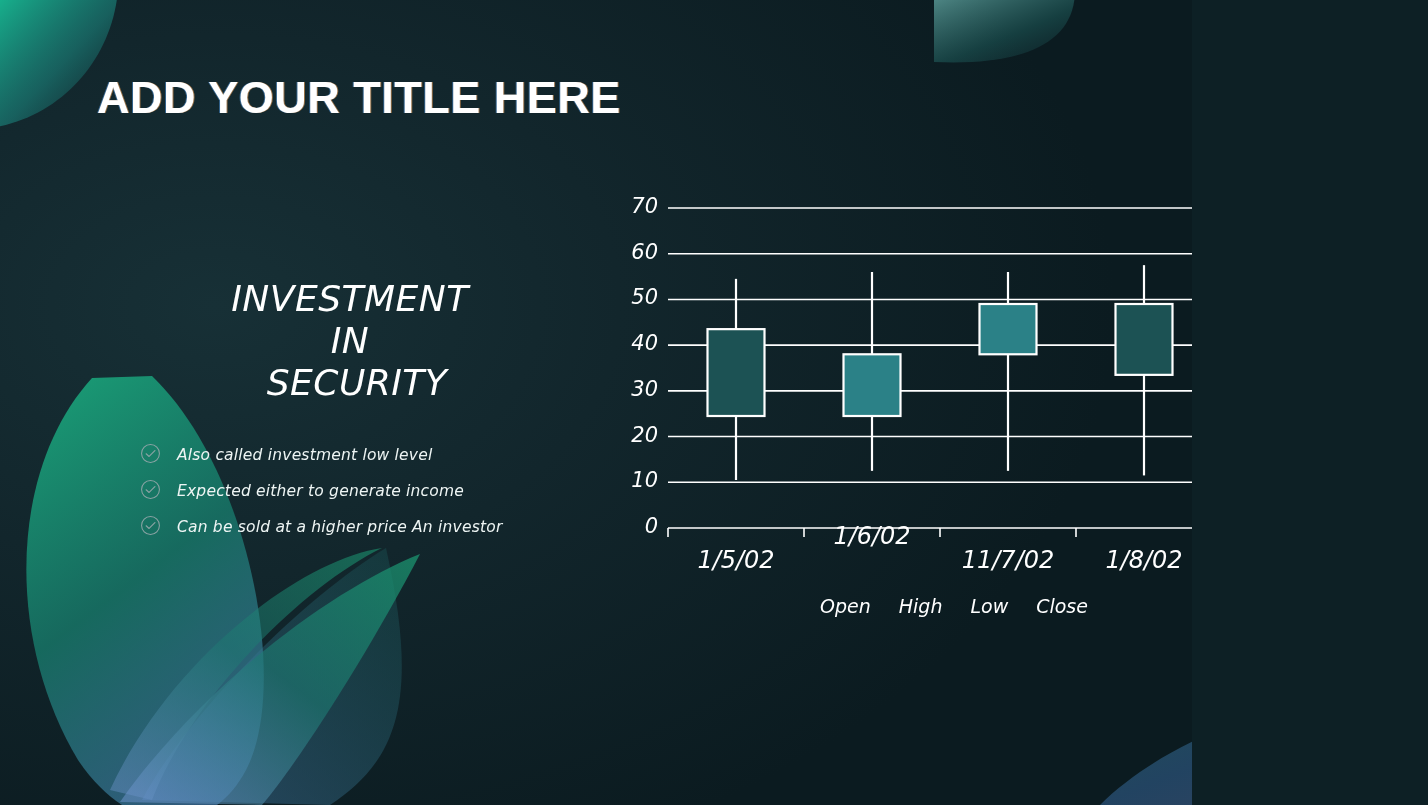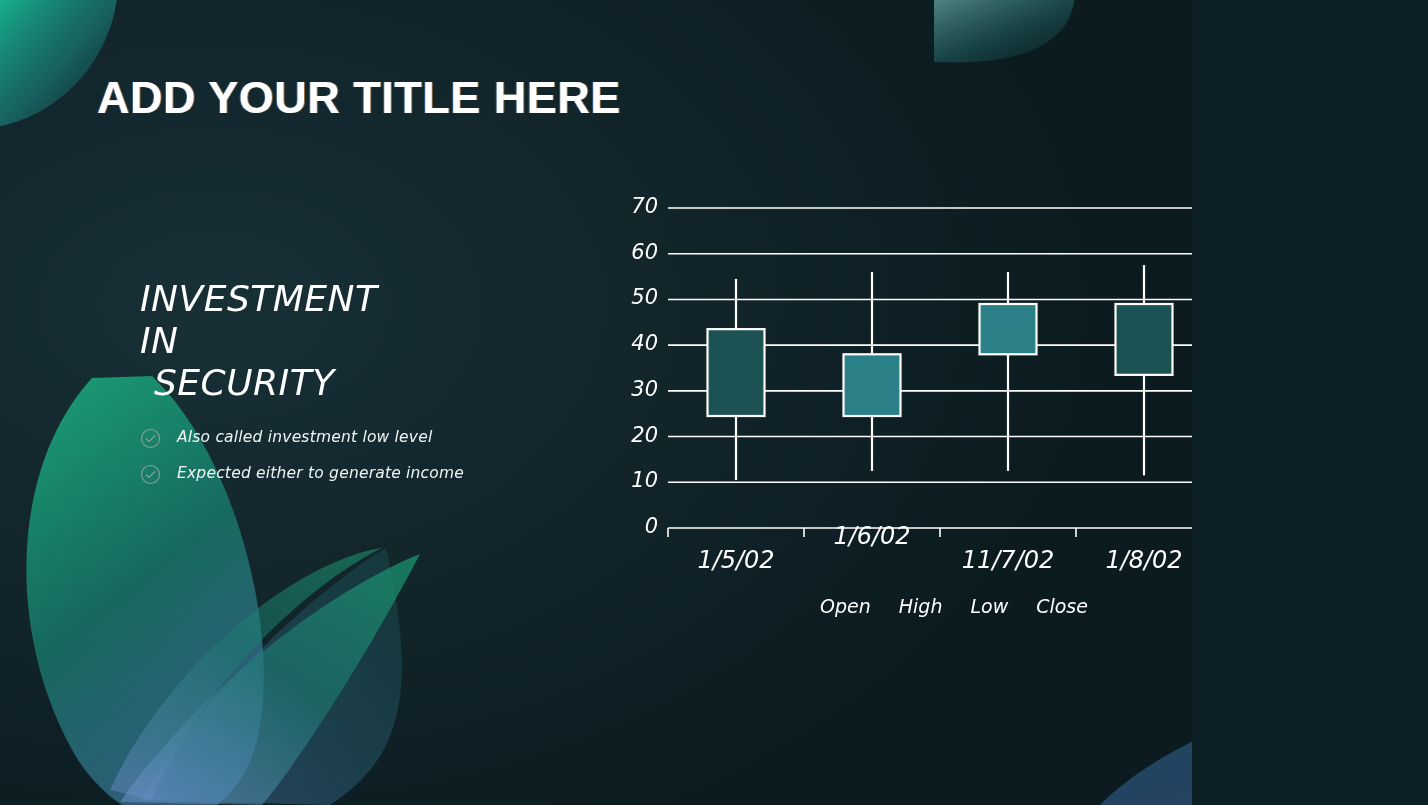--- a/index.html
+++ b/index.html
@@ -43,29 +43,30 @@
     top: 278px;
     width: 420px;
   }
   #heading {
     font-family: "DejaVu Sans", sans-serif;
     font-style: italic;
     font-size: 36px;
     line-height: 42px;
     color: #ffffff;
     letter-spacing: 0.5px;
+    text-align: center;
   }
   #heading .ln { display: block; white-space: pre; }
   #heading .ln2 { }
   #heading .ln3 { padding-left: 14px; }
 
   #bullets { margin-top: 24px; }
   .bullet {
     display: flex;
-    align-items: flex-start;
+    align-items: flex-end;
     height: 36px;
   }
   .bullet .check {
     flex: 0 0 auto;
     width: 21px; height: 21px;
     margin-right: 16px;
     display: block;
   }
   .bullet .btext {
     font-family: "DejaVu Sans", sans-serif;
@@ -194,20 +195,27 @@
           <path d="M7 12.3 L10.4 15.4 L17 8.6" fill="none" stroke="#8aa3a4" stroke-width="1.3" stroke-linecap="round" stroke-linejoin="round"></path>
         </svg>
         <span class="btext">Also called investment low level</span>
       </div>
       <div class="bullet">
         <svg class="check" viewBox="0 0 24 24">
           <circle cx="12" cy="12" r="10.2" fill="none" stroke="#8aa3a4" stroke-width="1.2"></circle>
           <path d="M7 12.3 L10.4 15.4 L17 8.6" fill="none" stroke="#8aa3a4" stroke-width="1.3" stroke-linecap="round" stroke-linejoin="round"></path>
         </svg>
         <span class="btext">Expected either to generate income</span>
+      </div>
+      <div class="bullet">
+        <svg class="check" viewBox="0 0 24 24">
+          <circle cx="12" cy="12" r="10.2" fill="none" stroke="#8aa3a4" stroke-width="1.2"></circle>
+          <path d="M7 12.3 L10.4 15.4 L17 8.6" fill="none" stroke="#8aa3a4" stroke-width="1.3" stroke-linecap="round" stroke-linejoin="round"></path>
+        </svg>
+        <span class="btext">Can be sold at a higher price An investor</span>
       </div>
     </div>
   </div>
 
   <div id="chart">
     <svg id="plot-svg" viewBox="0 0 740 420">
         <line x1="38" y1="68" x2="718" y2="68" stroke="#ffffff" stroke-width="1.6"></line>
         <line x1="38" y1="113.71428571428572" x2="718" y2="113.71428571428572" stroke="#ffffff" stroke-width="1.6"></line>
         <line x1="38" y1="159.42857142857142" x2="718" y2="159.42857142857142" stroke="#ffffff" stroke-width="1.6"></line>
         <line x1="38" y1="205.14285714285717" x2="718" y2="205.14285714285717" stroke="#ffffff" stroke-width="1.6"></line>

